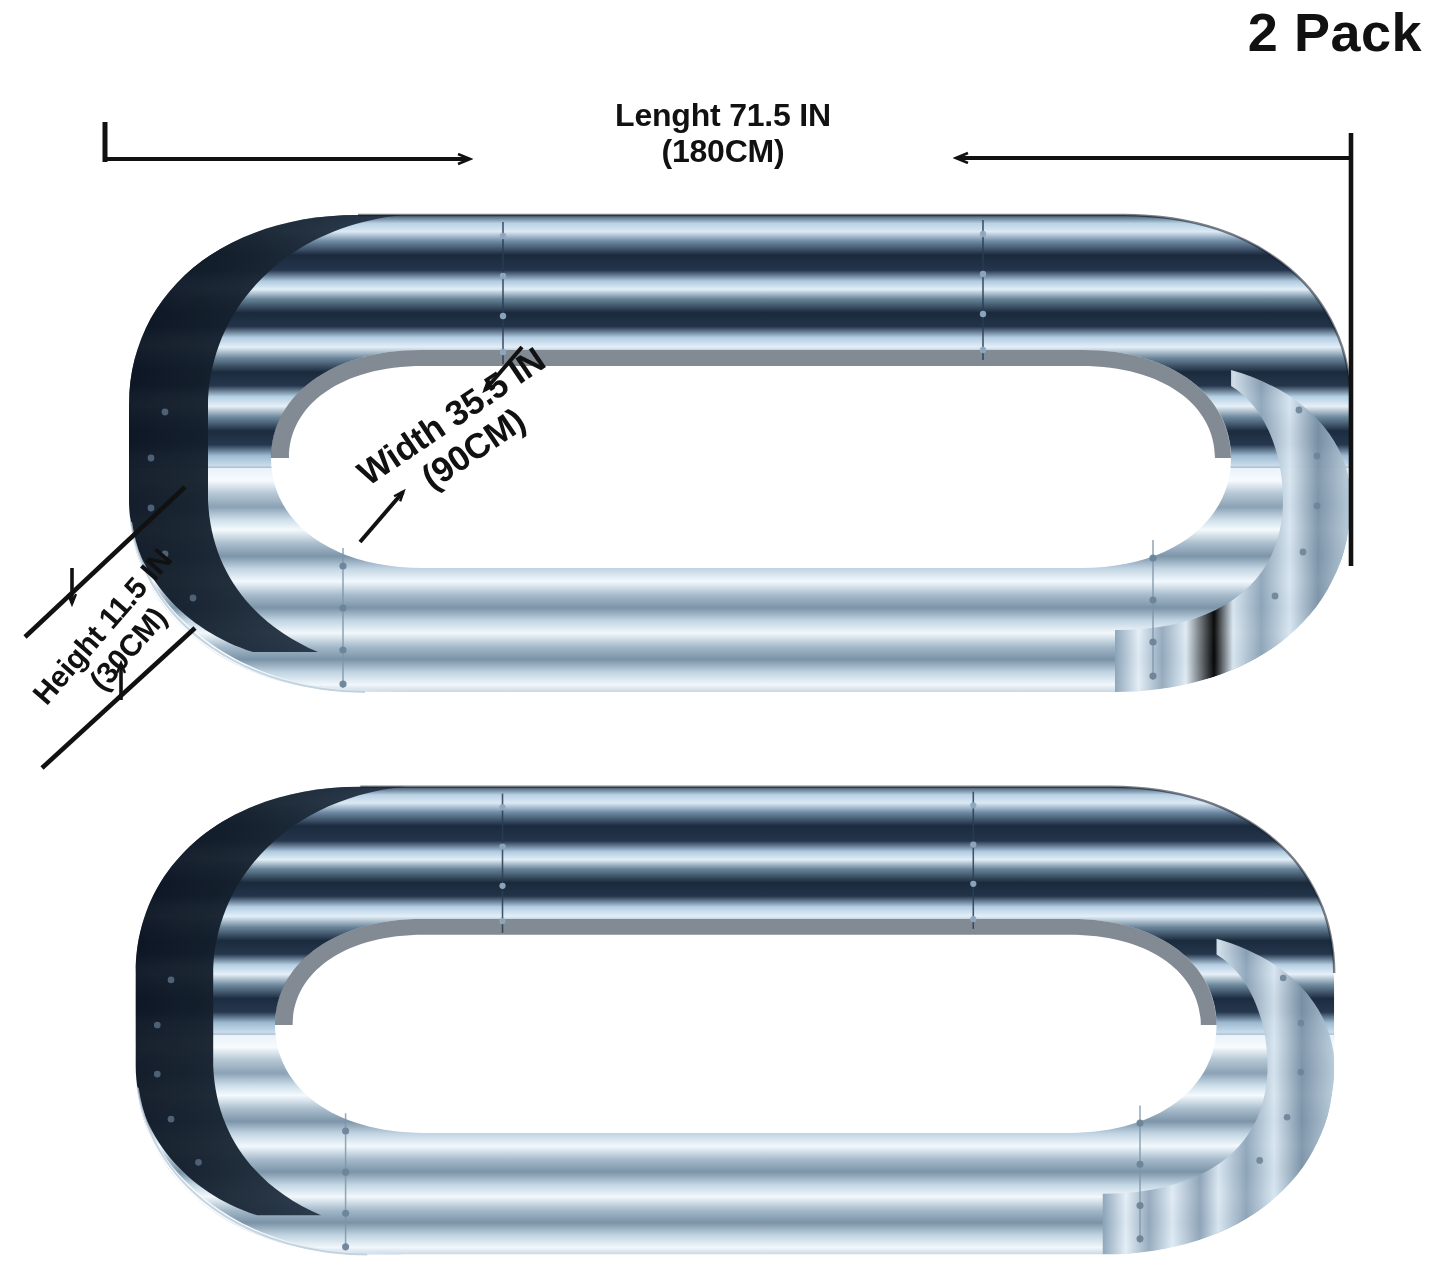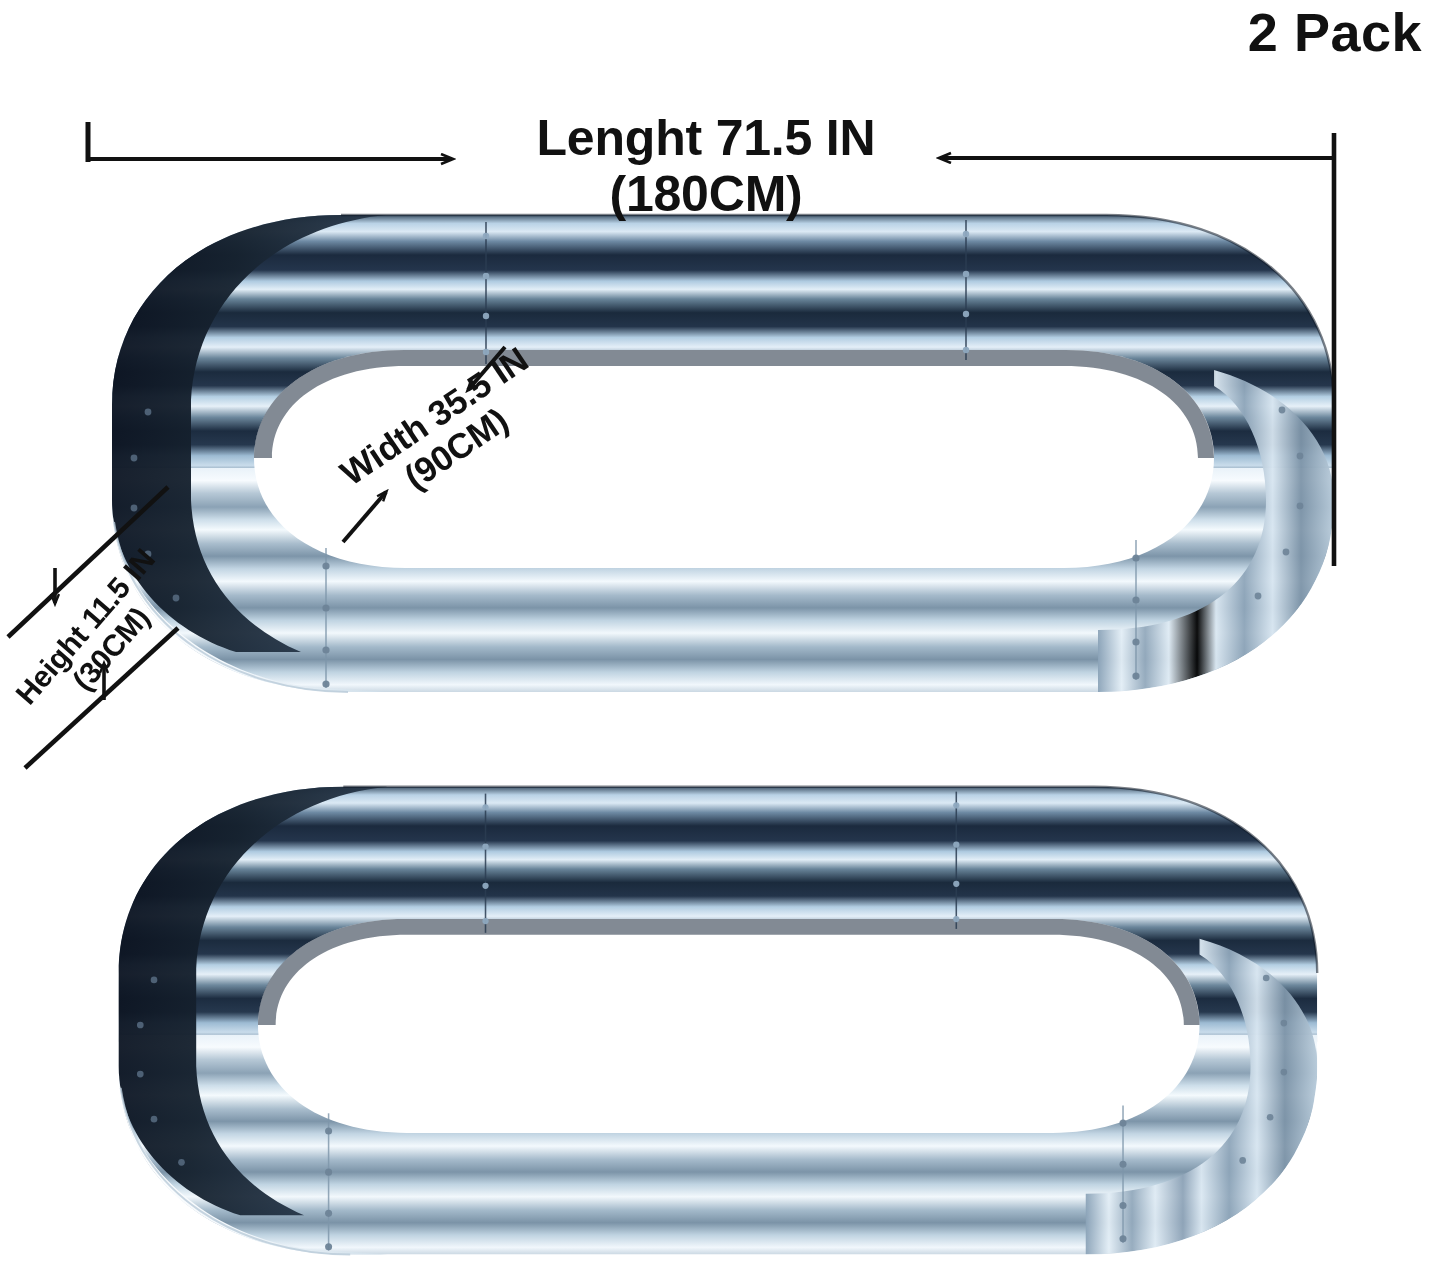--- a/index.html
+++ b/index.html
@@ -11,43 +11,44 @@
     width: 1440px;
     height: 1281px;
     position: relative;
     overflow: hidden;
     font-family: "Liberation Sans", sans-serif;
     color: #0d0d0d;
   }
   .stage {
     position: absolute;
     inset: 0;
+    margin-left: 17px;
   }
 
   
   .label {
     position: absolute;
     font-weight: 700;
     color: #111111;
     line-height: 1.12;
     text-align: center;
     white-space: pre-line;
     letter-spacing: -0.2px;
   }
   #pack-label {
     right: 18px;
     top: 2px;
     font-size: 54px;
     letter-spacing: 0.5px;
   }
   #length-label {
     left: 486px;
-    top: 110px;
+    top: 98px;
     width: 440px;
-    font-size: 50px;
+    font-size: 32px;
   }
   #volume-label {
     left: 668px;
     top: 407px;
     width: 380px;
     font-size: 37px;
   }
   #width-label {
     left: 330px;
     top: 393px;

